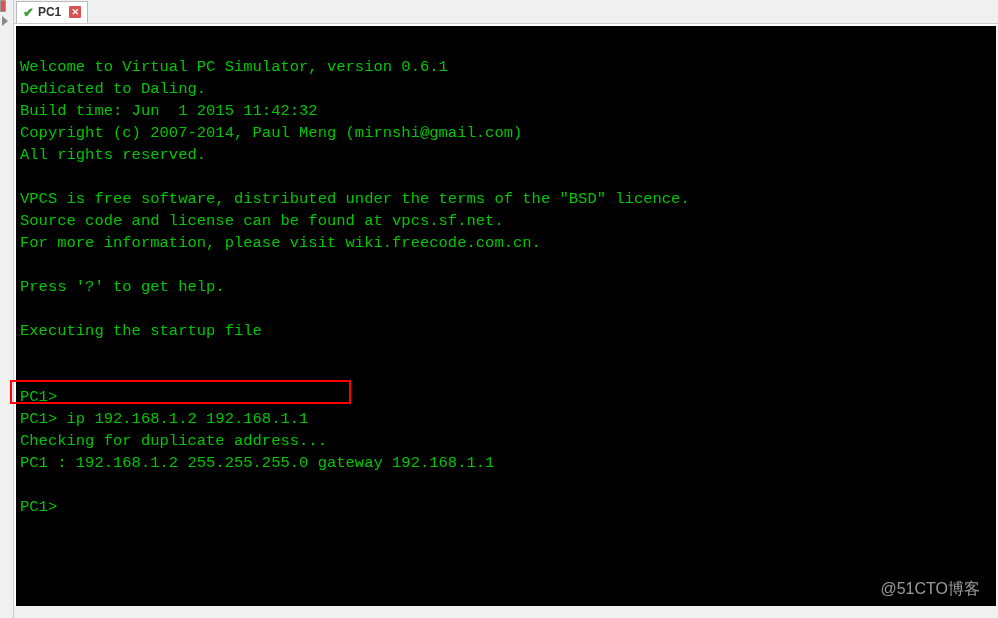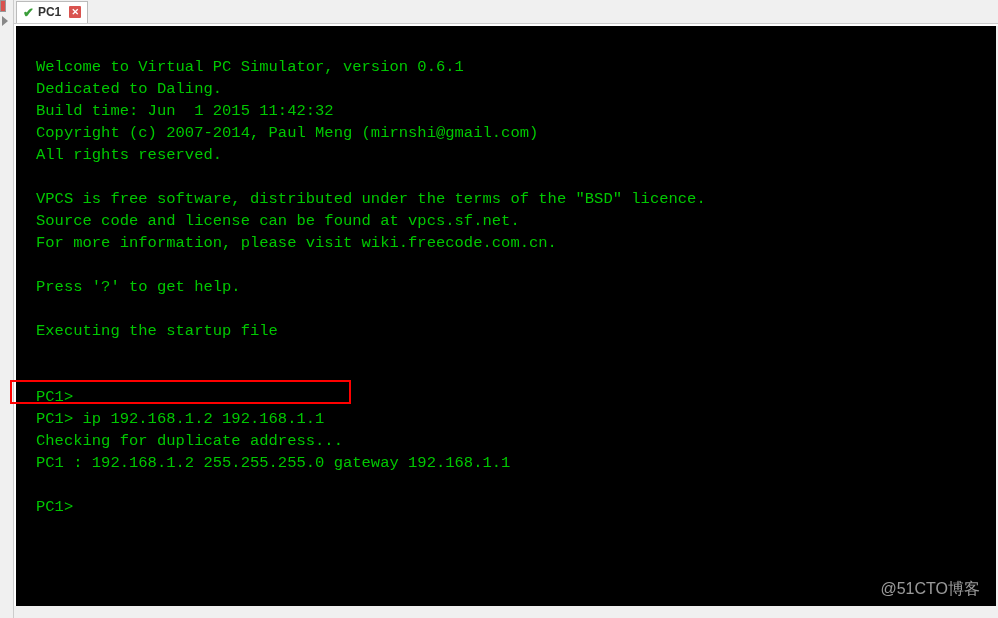--- a/index.html
+++ b/index.html
@@ -82,21 +82,21 @@
       position: absolute;
       left: 16px;
       top: 26px;
       right: 0;
       bottom: 12px;
       background: #000;
       color: #00c800;
       font-family: "Courier New", monospace;
       font-size: 15.5px;
       line-height: 22px;
-      padding: 8px 20px;
+      padding: 8px 4px;
       white-space: pre;
       overflow: hidden;
     }
     .highlight-box {
       position: absolute;
       border: 2px solid #ff0000;
       background: transparent;
       pointer-events: none;
     }
     .watermark {

